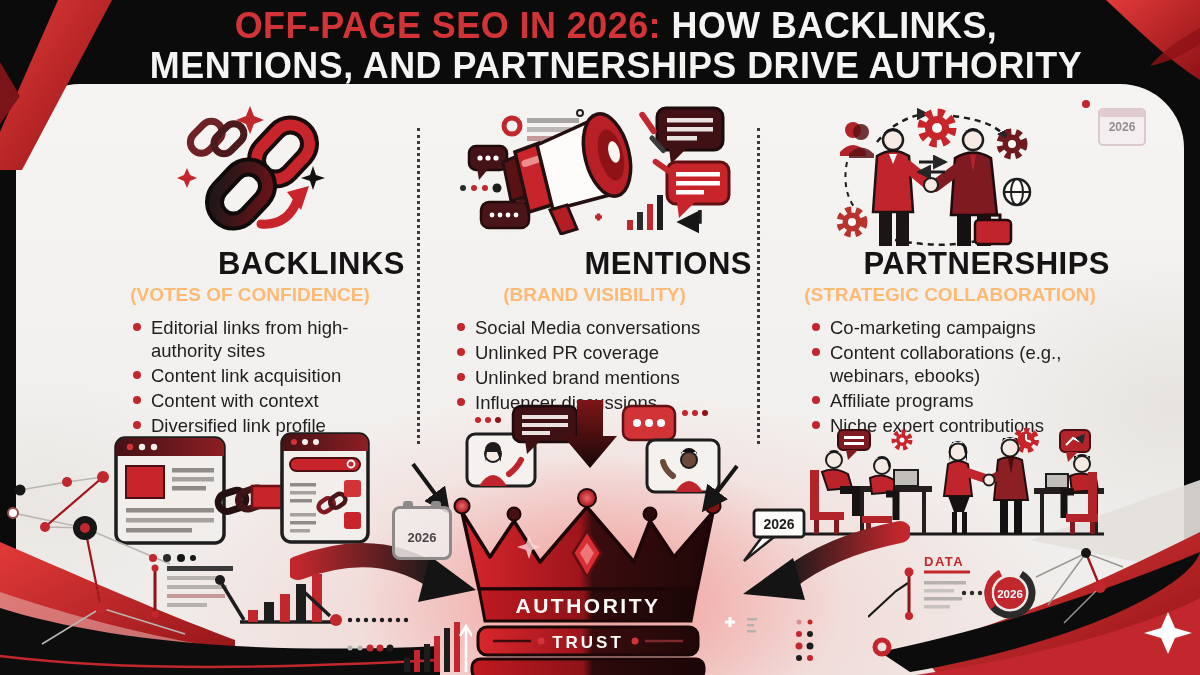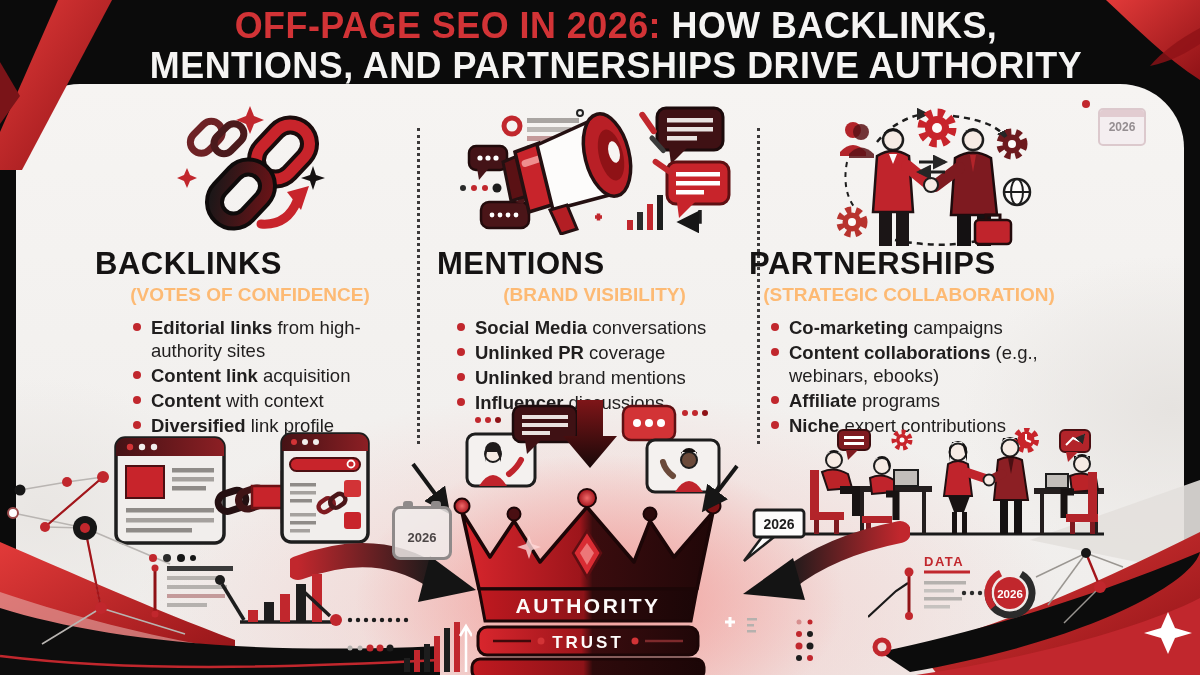--- a/index.html
+++ b/index.html
@@ -15,29 +15,29 @@
       radial-gradient(300px 220px at 99% 55%, #e6e3e0, rgba(230,227,224,0) 70%),
       linear-gradient(#f6f4f2,#efedeb);}
   
   #header{position:absolute;left:16px;top:0;width:100%;height:96px;text-align:center;z-index:5;}
   .title-line{font-weight:800;font-size:37px;line-height:40px;letter-spacing:.5px;
     color:#f5f4f3;transform:scaleX(.97);transform-origin:center;margin:0;}
   .title-line.first{margin-top:6px;}
   .title-red{color:#d23336;}
   
   .col{position:absolute;top:246px;z-index:5;}
-  .col-title{font-size:31px;font-weight:800;color:#151313;text-align:left;
+  .col-title{font-size:31px;font-weight:800;color:#151313;text-align:right;
     letter-spacing:.5px;margin:0;}
   .col-sub{font-size:19px;font-weight:800;color:#fdba74;text-align:center;margin:2px 0 10px 0;}
   .bullets{margin:0;padding:0;list-style:none;}
   .bullets li{display:flex;align-items:flex-start;font-size:18.5px;line-height:23px;
     color:#201e1e;margin-bottom:2px;}
   .dot{flex:0 0 auto;width:8px;height:8px;border-radius:50%;background:#c1272d;
     margin:7px 10px 0 0;}
-  .b{font-weight:700;}
+  .b{font-weight:400;}
   .divider{position:absolute;top:128px;width:0;height:316px;z-index:4;
     border-left:3px dotted #3c3a3a;}
   
   .abs{position:absolute;}
   svg{display:block;}
   
   .cal{position:absolute;z-index:7;border-radius:5px;text-align:center;font-weight:800;}
   #cal-top-right{left:1098px;top:108px;width:44px;height:34px;background:#f4eef0;
     border:2px solid #dcc9cd;color:#958e91;font-size:12px;line-height:30px;}
   #cal-top-right::before{content:"";position:absolute;left:0;top:0;width:100%;height:7px;
@@ -319,21 +319,21 @@
           <span class="dot"></span>
           <span><span class="b">Unlinked</span><span> brand mentions</span></span>
         </li>
       <li>
           <span class="dot"></span>
           <span><span class="b">Influencer</span><span> discussions</span></span>
         </li>
     </ul>
   </div>
 
-  <div class="col" style="left:749px;width:320px">
+  <div class="col" style="left:790px;width:320px">
     <h2 class="col-title">PARTNERSHIPS</h2>
     <div class="col-sub">(STRATEGIC COLLABORATION)</div>
     <ul class="bullets" style="margin-left:22px">
       <li>
           <span class="dot"></span>
           <span><span class="b">Co-marketing</span><span> campaigns</span></span>
         </li>
       <li>
           <span class="dot"></span>
           <span><span class="b">Content collaborations</span><span> (e.g., webinars, ebooks)</span></span>

